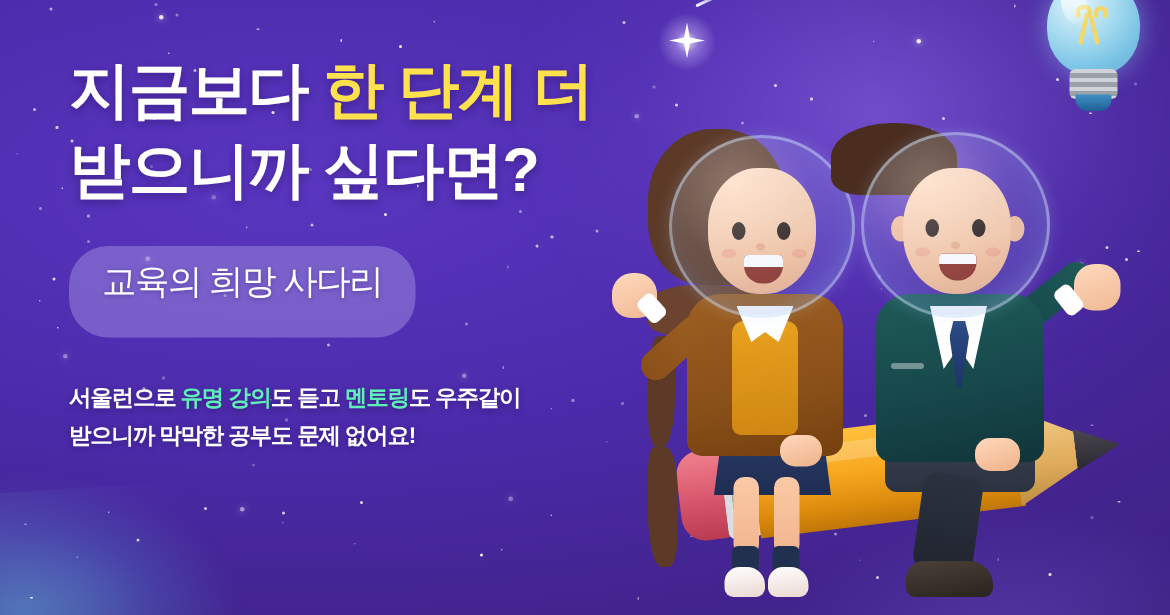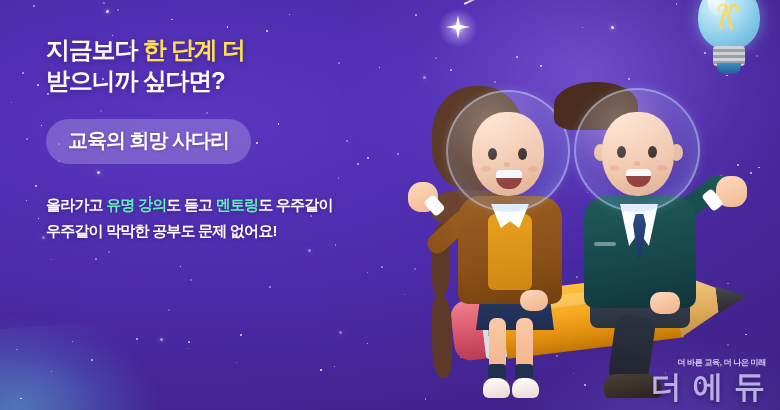--- a/index.html
+++ b/index.html
@@ -65,31 +65,31 @@
   }
   .shooting-star .trail{
     position:absolute;left:40px;top:1px;width:34px;height:2px;
     background:linear-gradient(90deg, rgba(255,255,255,.95) 0%, rgba(255,255,255,0) 100%);
     transform:rotate(-25deg);transform-origin:left center;border-radius:2px;
   }
 
   
   .copy{position:absolute;left:46px;top:34px;width:420px;}
   .headline{
-    color:#fff;font-size:24px;line-height:1.30;font-weight:700;letter-spacing:-1.2px;
+    color:#fff;font-size:41px;line-height:1.30;font-weight:700;letter-spacing:-1.2px;
     text-shadow:0 2px 6px rgba(30,10,80,.40);margin:0;white-space:nowrap;
   }
   .headline .hl{color:#ffe14d;}
   .headline .l2{display:block;}
 
   .pill{
     display:inline-block;margin-top:23px;
-    padding:8px 22px 10px;border-radius:26px;
+    padding:8px 22px 22px;border-radius:26px;
     background:rgba(146,124,214,.62);
-    color:#fff;font-size:20px;font-weight:700;letter-spacing:-1px;
+    color:#fff;font-size:23px;font-weight:400;letter-spacing:-1px;
     white-space:nowrap;text-shadow:0 1px 3px rgba(30,10,80,.35);
   }
 
   .brand{
     margin-top:16px;
     color:#5ef0b8;font-size:47px;font-weight:700;letter-spacing:-2px;
     line-height:1;white-space:nowrap;
     text-shadow:0 3px 12px rgba(40,230,170,.30);
   }
   .brand .bang{font-style:italic;}
@@ -549,24 +549,20 @@
 
     <h1 class="headline">
       <span>지금보다 </span><span class="hl">한 단계 더</span>
       <span class="l2">받으니까 싶다면?</span>
     </h1>
 
     <div class="pill">교육의 희망 사다리</div>
 
 
     <div class="subcopy">
-      <span class="row"><span>올라가고 </span><span class="mint">유명 강의</span><span>도 듣고 </span><span class="mint">멘토링</span><span>도 우주같이</span></span>
-      <span class="row">우주같이 막막한 공부도 문제 없어요!</span>
+      <span class="row"><span>서울런으로 </span><span class="mint">유명 강의</span><span>도 듣고 </span><span class="mint">멘토링</span><span>도 우주같이</span></span>
+      <span class="row">받으니까 막막한 공부도 문제 없어요!</span>
     </div>
 
   </div>
 
-  <div class="logo">
-    <div class="logo-tag">더 바른 교육, 더 나은 미래</div>
-    <div class="logo-name">더 에 듀</div>
-  </div>
 
 </div>
 
 </body></html>

